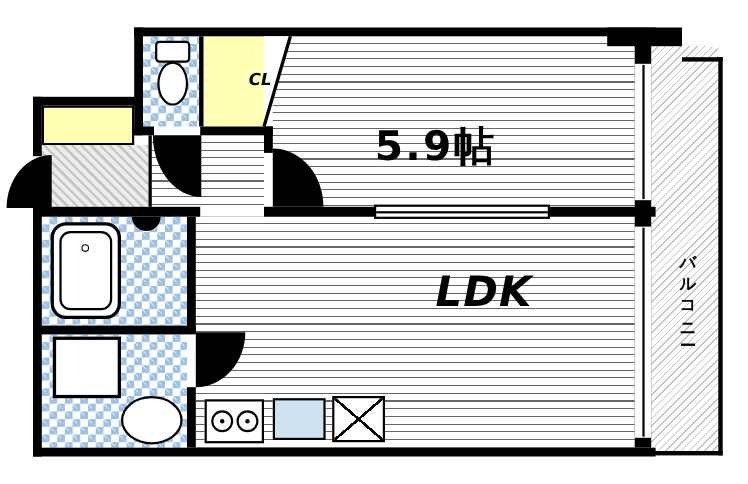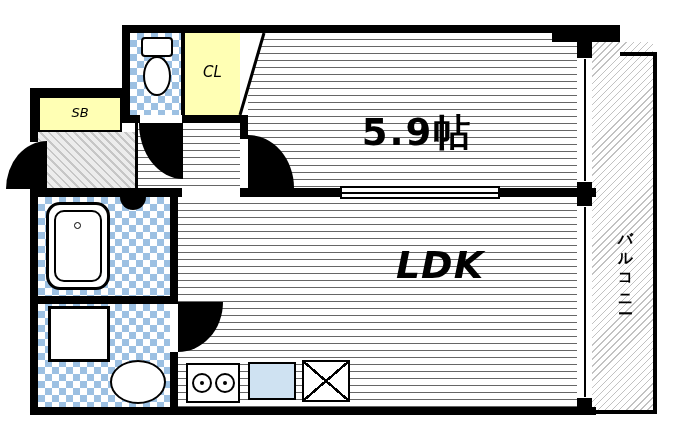--- a/index.html
+++ b/index.html
@@ -37,21 +37,21 @@
   .burner{position:absolute;width:20px;height:20px;border:2px solid #000;border-radius:50%;box-sizing:border-box;}
   .burner::after{content:"";position:absolute;left:50%;top:50%;width:4px;height:4px;margin:-2px 0 0 -2px;background:#000;border-radius:50%;}
   .cross{
     background-image:
       linear-gradient(to top right,transparent calc(50% - 1.2px),#000 calc(50% - 1.2px),#000 calc(50% + 1.2px),transparent calc(50% + 1.2px)),
       linear-gradient(to bottom right,transparent calc(50% - 1.2px),#000 calc(50% - 1.2px),#000 calc(50% + 1.2px),transparent calc(50% + 1.2px));
   }
   .lbl{position:absolute;color:#000;display:flex;align-items:center;justify-content:center;text-align:center;}
   .big{font-weight:bold;font-size:37px;letter-spacing:2px;}
   .bigital{font-weight:bold;font-style:italic;font-size:38px;letter-spacing:1px;}
-  .small-ital{font-weight:normal;font-style:italic;font-size:15px;}
+  .small-ital{font-weight:bold;font-style:italic;font-size:15px;margin-left:24px;}
   .vtext{writing-mode:vertical-rl;text-orientation:upright;font-weight:bold;font-size:15px;letter-spacing:4px;}
 </style>
 </head>
 <body>
 
 <div id="plan">
 
   <div class="checker" style="left:130px;top:33px;width:51px;height:82px;"></div>
   <div class="yellow" style="left:185px;top:33px;width:55px;height:82px;"></div>
   <div class="yellow" style="left:38px;top:96px;width:84px;height:36px;border:2px solid #000;box-sizing:border-box;"></div>
@@ -115,22 +115,21 @@
   <div class="fix" style="left:48px;top:306px;width:62px;height:56px;border-width:3px;"></div>
   <div class="fix" style="left:110px;top:360px;width:56px;height:44px;border-radius:50%;"></div>
 
   <div class="fix" style="left:186px;top:363px;width:54px;height:40px;">
     <div class="burner" style="left:4px;top:8px;"></div>
     <div class="burner" style="left:27px;top:8px;"></div>
   </div>
   <div class="fix" style="left:248px;top:362px;width:48px;height:38px;background:var(--sink-fill,#cfe2f2);"></div>
   <div class="fix cross" style="left:302px;top:360px;width:48px;height:42px;"></div>
 
-  <div class="lbl big" style="left:252px;top:110px;width:330px;height:46px;">5.9帖</div>
+  <div class="lbl big" style="left:231px;top:110px;width:330px;height:46px;">5.9帖</div>
 
   <div class="lbl bigital" style="left:300px;top:240px;width:280px;height:50px;text-align:right;">LDK</div>
 
   <div class="lbl vtext" style="left:608px;top:168px;width:34px;height:195px;">バルコニー</div>
 
   <div class="lbl small-ital" style="left:185px;top:60px;width:55px;height:24px;">CL</div>
-  <div class="lbl small-ital" style="left:38px;top:102px;width:84px;height:20px;font-size:13px;">SB</div>
 
 </div>
 
 </body></html>

